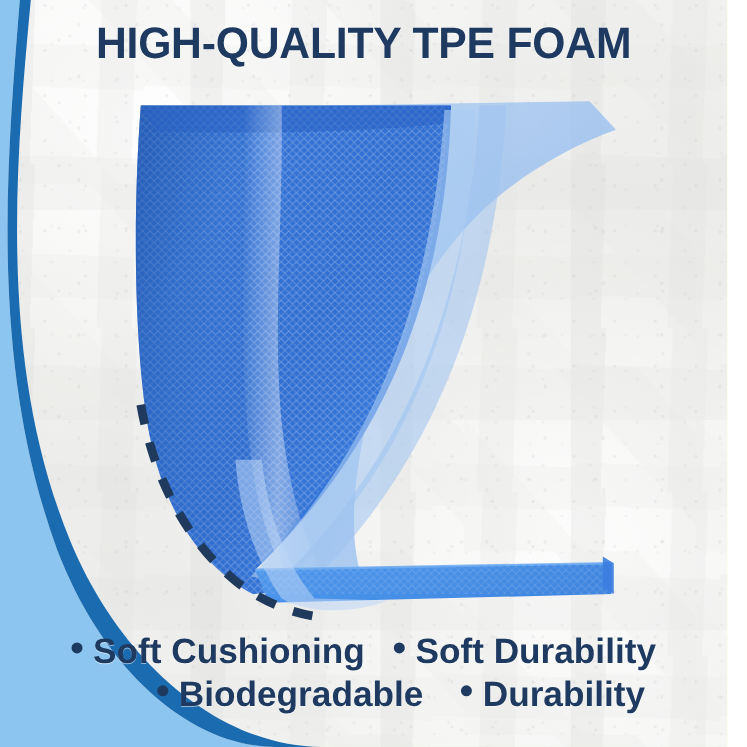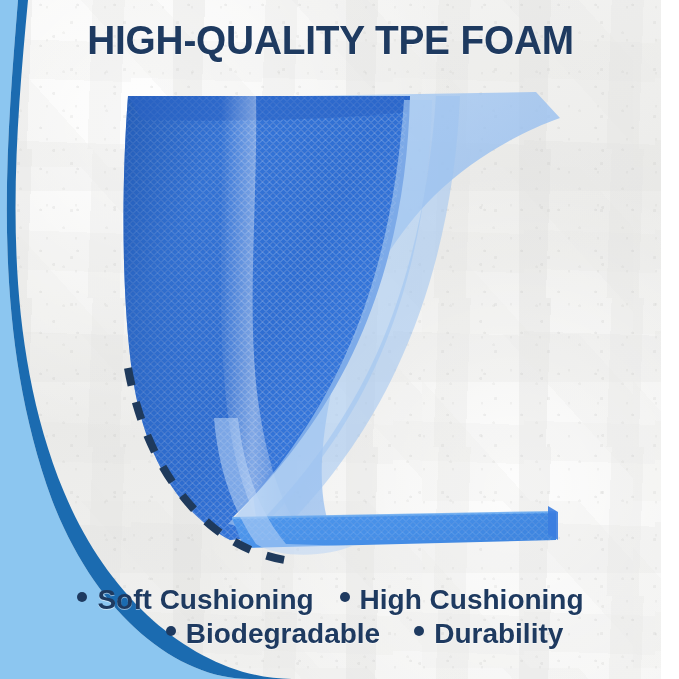--- a/index.html
+++ b/index.html
@@ -98,21 +98,21 @@
   }
   .feat-row.row-2 {
     gap: 34px;
     padding-left: 68px;
   }
   .feat {
     display: inline-flex;
     align-items: center;
     gap: 10px;
     color: #1e3a60;
-    font-size: 28px;
+    font-size: 32px;
     font-weight: 700;
     font-family: "Liberation Sans", sans-serif;
     white-space: nowrap;
     text-shadow: 0 1px 0 rgba(255,255,255,0.5);
   }
   .dot {
     width: 10px;
     height: 10px;
     border-radius: 50%;
     background: #1e3a60;
@@ -309,21 +309,21 @@
   </svg>
 
   <div class="features">
     <div class="feat-row row-1">
       <div class="feat">
         <span class="dot"></span>
         <span>Soft Cushioning</span>
       </div>
       <div class="feat">
         <span class="dot"></span>
-        <span>High Cushioning</span>
+        <span>Soft Durability</span>
       </div>
     </div>
     <div class="feat-row row-2">
       <div class="feat">
         <span class="dot"></span>
         <span>Biodegradable</span>
       </div>
       <div class="feat">
         <span class="dot"></span>
         <span>Durability</span>

